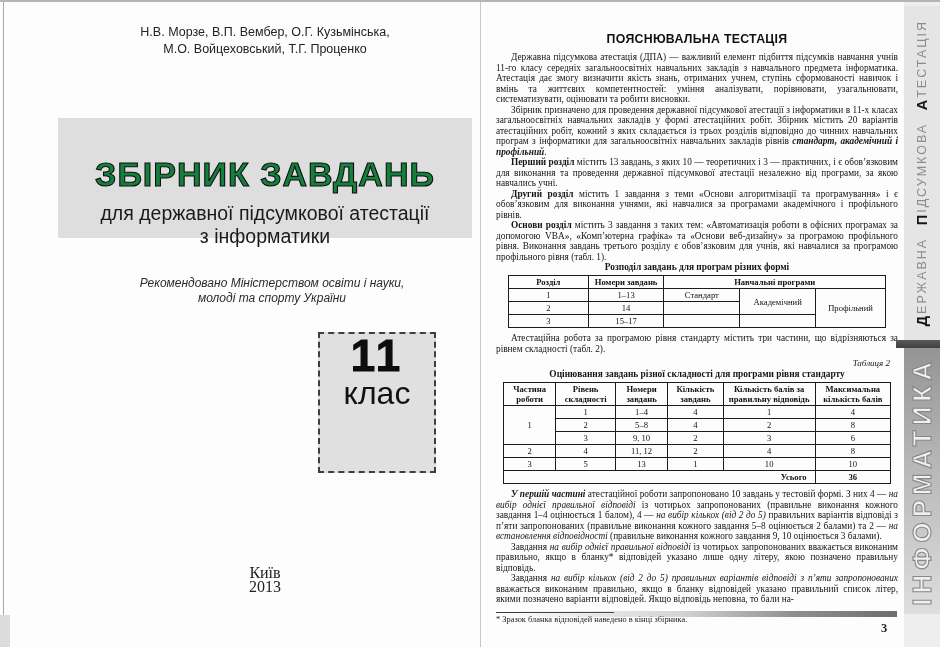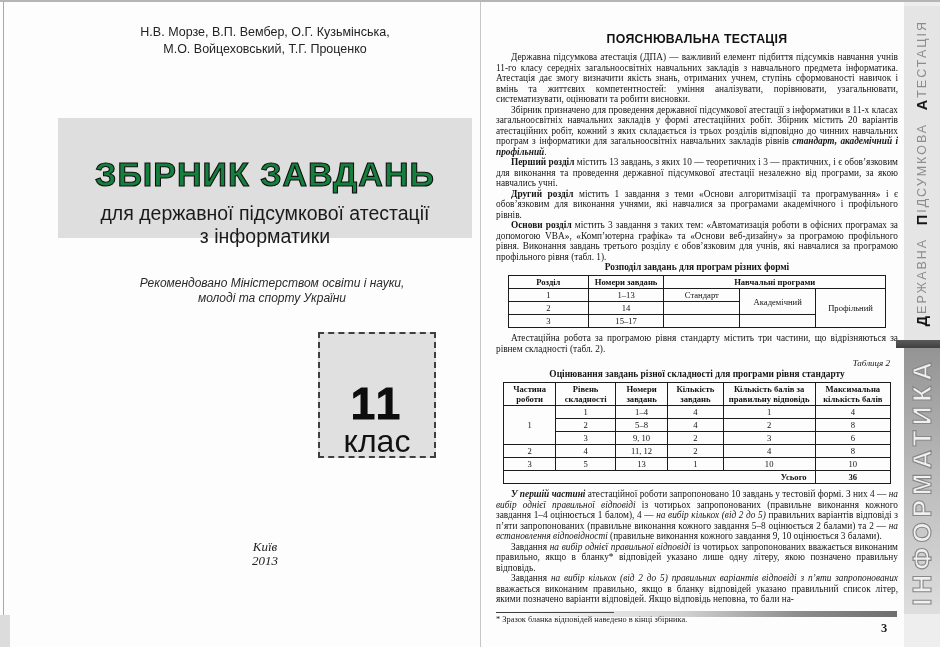--- a/index.html
+++ b/index.html
@@ -16,26 +16,26 @@
   .cover-content { position:absolute; left:52px; right:6px; top:0; bottom:0; text-align:center; }
   .authors { position:absolute; top:22px; left:0; right:0; font-family:"Liberation Sans","DejaVu Sans",sans-serif;
              font-size:12.5px; line-height:17px; color:#222; }
   .title-box { position:absolute; top:116px; left:2px; right:2px; height:120px; background:#dedede; padding-top:13px; }
   .book-title { font-family:"Liberation Sans","DejaVu Sans",sans-serif; font-weight:bold; font-size:34px;
                 letter-spacing:1px; color:#15803d;margin-top:24px; -webkit-text-stroke:1.1px #0d0d0d; }
   .book-subtitle { margin-top:8px; font-family:"Liberation Sans","DejaVu Sans",sans-serif; font-size:19.5px;
                    line-height:23px; color:#1a1a1a; }
   .recommendation { position:absolute; top:274px; left:14px; right:0; font-family:"Liberation Sans","DejaVu Sans",sans-serif;
                     font-style:italic; font-size:12px; line-height:15px; color:#2a2a2a; }
-  .grade-box { position:absolute; left:314px; top:330px; width:118px; height:126px; background:#e0e0e0;
-               border:2px dashed #3f3f3f; display:flex; flex-direction:column; align-items:center; justify-content:flex-end; }
+  .grade-box { position:absolute; left:314px; top:330px; width:118px; height:141px; background:#e0e0e0;
+               border:2px dashed #3f3f3f; display:flex; flex-direction:column; align-items:center; justify-content:flex-start; }
   .grade-number { font-family:"Liberation Sans","DejaVu Sans",sans-serif; font-weight:bold; font-size:44px;
                   line-height:44px; letter-spacing:3px; color:#0d0d0d; -webkit-text-stroke:1px #0d0d0d; }
   .grade-label { font-family:"Liberation Sans","DejaVu Sans",sans-serif; font-size:32px; line-height:30px; color:#111; }
-  .imprint { position:absolute; top:538px; left:0; right:0; font-size:13px; line-height:13.5px; color:#222;font-style:italic; }
+  .imprint { position:absolute; top:564px; left:0; right:0; font-size:16px; line-height:13.5px; color:#222; }
 
   
   .right-page { position:absolute; left:481px; top:0; width:424px; height:647px; }
   .content { position:absolute; left:15px; top:30px; width:402px; color:#141414; }
   .content h1 { font-family:"Liberation Sans","DejaVu Sans",sans-serif; font-size:12.3px; letter-spacing:0.3px;
                 text-align:center; margin-bottom:6px; color:#111; }
   .para { font-size:9.3px; line-height:10.5px; text-align:justify; text-indent:15px; }
   .b { font-weight:bold; }
   .bi { font-weight:bold; font-style:italic; }
   .i { font-style:italic; }

